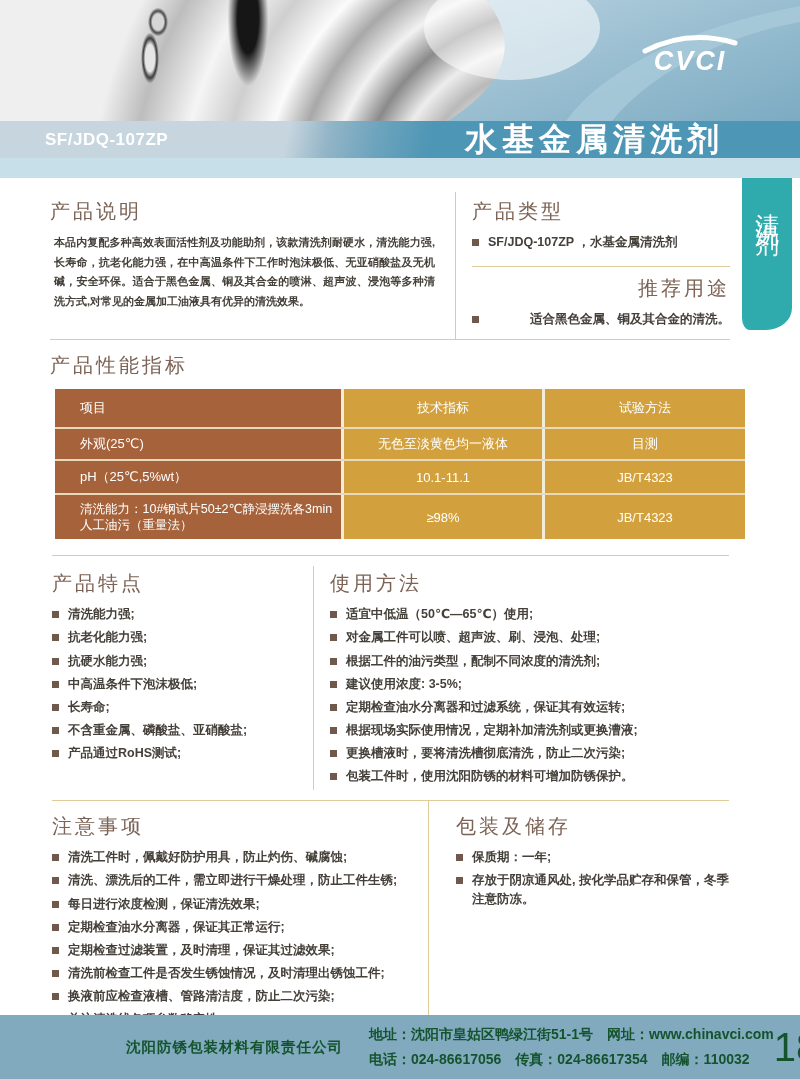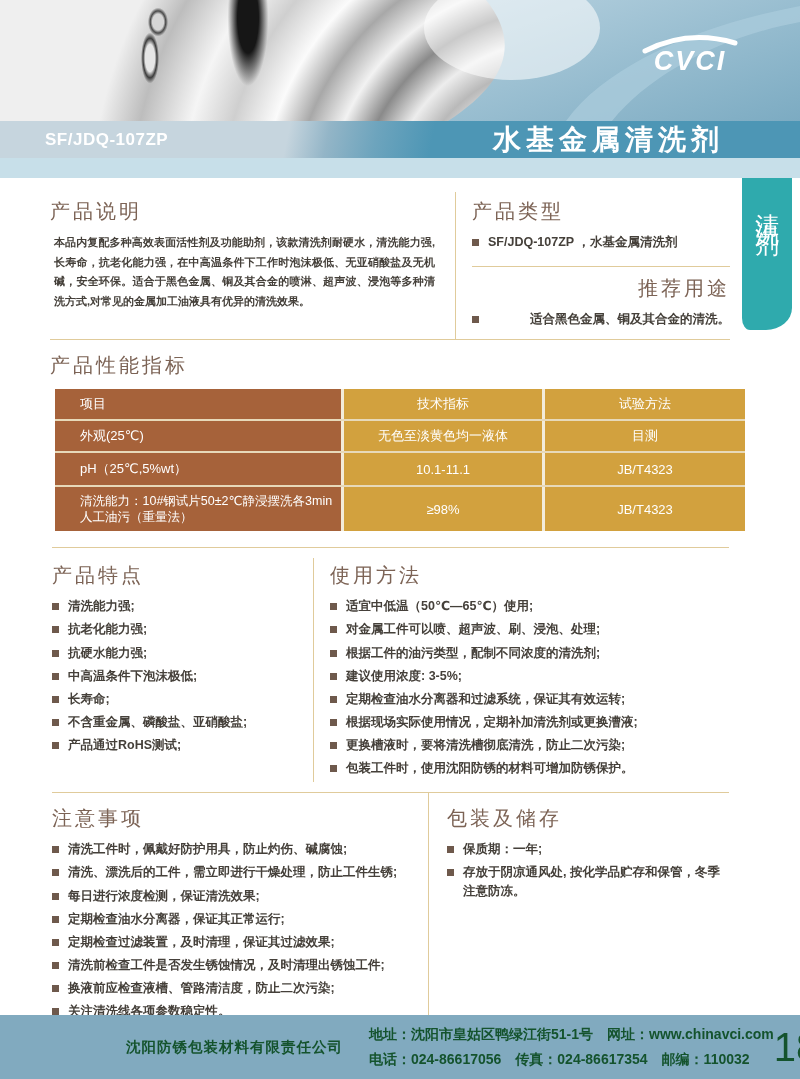--- a/index.html
+++ b/index.html
@@ -39,21 +39,21 @@
     color:#fff;font-size:27px;font-weight:bold;font-style:italic;
     letter-spacing:2px;line-height:1;
   }
   
   .title-bar{
     position:absolute;top:121px;left:0;width:800px;height:37px;
     background:linear-gradient(102deg,#c6d5de 0%,#c6d5de 36%,#93b5c7 41%,#6da4bd 47%,var(--bar-teal) 54%,var(--bar-teal) 100%);
     display:flex;align-items:center;
   }
   .product-code{margin-left:45px;font-size:17px;font-weight:bold;color:#fff;letter-spacing:.5px;}
-  .page-title{margin-left:auto;margin-right:76px;font-size:28px;font-weight:bold;color:#fff;letter-spacing:5px;}
+  .page-title{margin-left:auto;margin-right:76px;font-size:32px;font-weight:bold;color:#fff;letter-spacing:5px;}
   .strip{position:absolute;top:158px;left:0;width:800px;height:20px;background:var(--strip);}
   
   .side-tab{
     position:absolute;top:178px;right:8px;width:50px;height:152px;background:var(--tab-teal);
     color:#fff;display:flex;justify-content:center;padding-top:16px;box-sizing:border-box;
     border-radius:0 0 26px 8px / 0 0 22px 12px;
   }
   .side-tab span{writing-mode:vertical-rl;text-orientation:upright;font-size:24px;letter-spacing:9px;font-weight:500;}
   
   .content{position:absolute;top:178px;left:0;width:800px;}
@@ -74,30 +74,30 @@
   }
   
   .performance{margin:12px 55px 0 50px;}
   .ptable{margin:10px 0 0 5px;font-size:13px;color:#fff;}
   .tr{display:flex;border-bottom:2px solid var(--sep-h);}
   .tr:last-child{border-bottom:none;}
   .td{display:flex;align-items:center;box-sizing:border-box;}
   .c1{width:289px;background:var(--tbl-brown);padding-left:25px;border-right:3px solid var(--sep-v);}
   .c2{width:201px;background:var(--tbl-gold);justify-content:center;border-right:3px solid var(--sep-v);}
   .c3{flex:1;background:var(--tbl-gold);justify-content:center;}
-  .th .td{height:30px;}
+  .th .td{height:38px;}
   .r0 .td{height:30px;}
   .r1 .td{height:32px;}
   .r2 .td{height:44px;}
   .r2 .c1{font-size:12.5px;line-height:1.3;white-space:pre-line;padding-right:6px;}
   
   .row2{display:flex;margin:16px 71px 0 52px;border-top:1px solid var(--gold);border-bottom:1px solid var(--gold);padding:10px 0;}
   .features{width:262px;padding:4px 16px 6px 0;border-right:1px solid var(--gold);box-sizing:border-box;}
   .usage{flex:1;padding:4px 0 0 16px;}
-  .row3{display:flex;margin:0 70px 0 52px;}
+  .row3{display:flex;margin:0 70px 0 52px;gap:9px;}
   .cautions{width:377px;padding:12px 16px 14px 0;border-right:1px solid var(--gold);box-sizing:border-box;}
   .storage{flex:1;padding:12px 0 0 18px;}
   
   .footer{
     position:absolute;bottom:0;left:0;width:800px;height:64px;background:var(--footer);
     display:flex;align-items:center;color:#14532d;z-index:5;
   }
   .company{margin-left:126px;font-size:14.5px;font-weight:bold;letter-spacing:1px;white-space:nowrap;}
   .contact{margin-left:26px;font-size:14px;font-weight:600;line-height:1.8;white-space:nowrap;}
   .page-num{margin-left:auto;margin-right:16px;font-size:40px;font-weight:400;line-height:1;}

